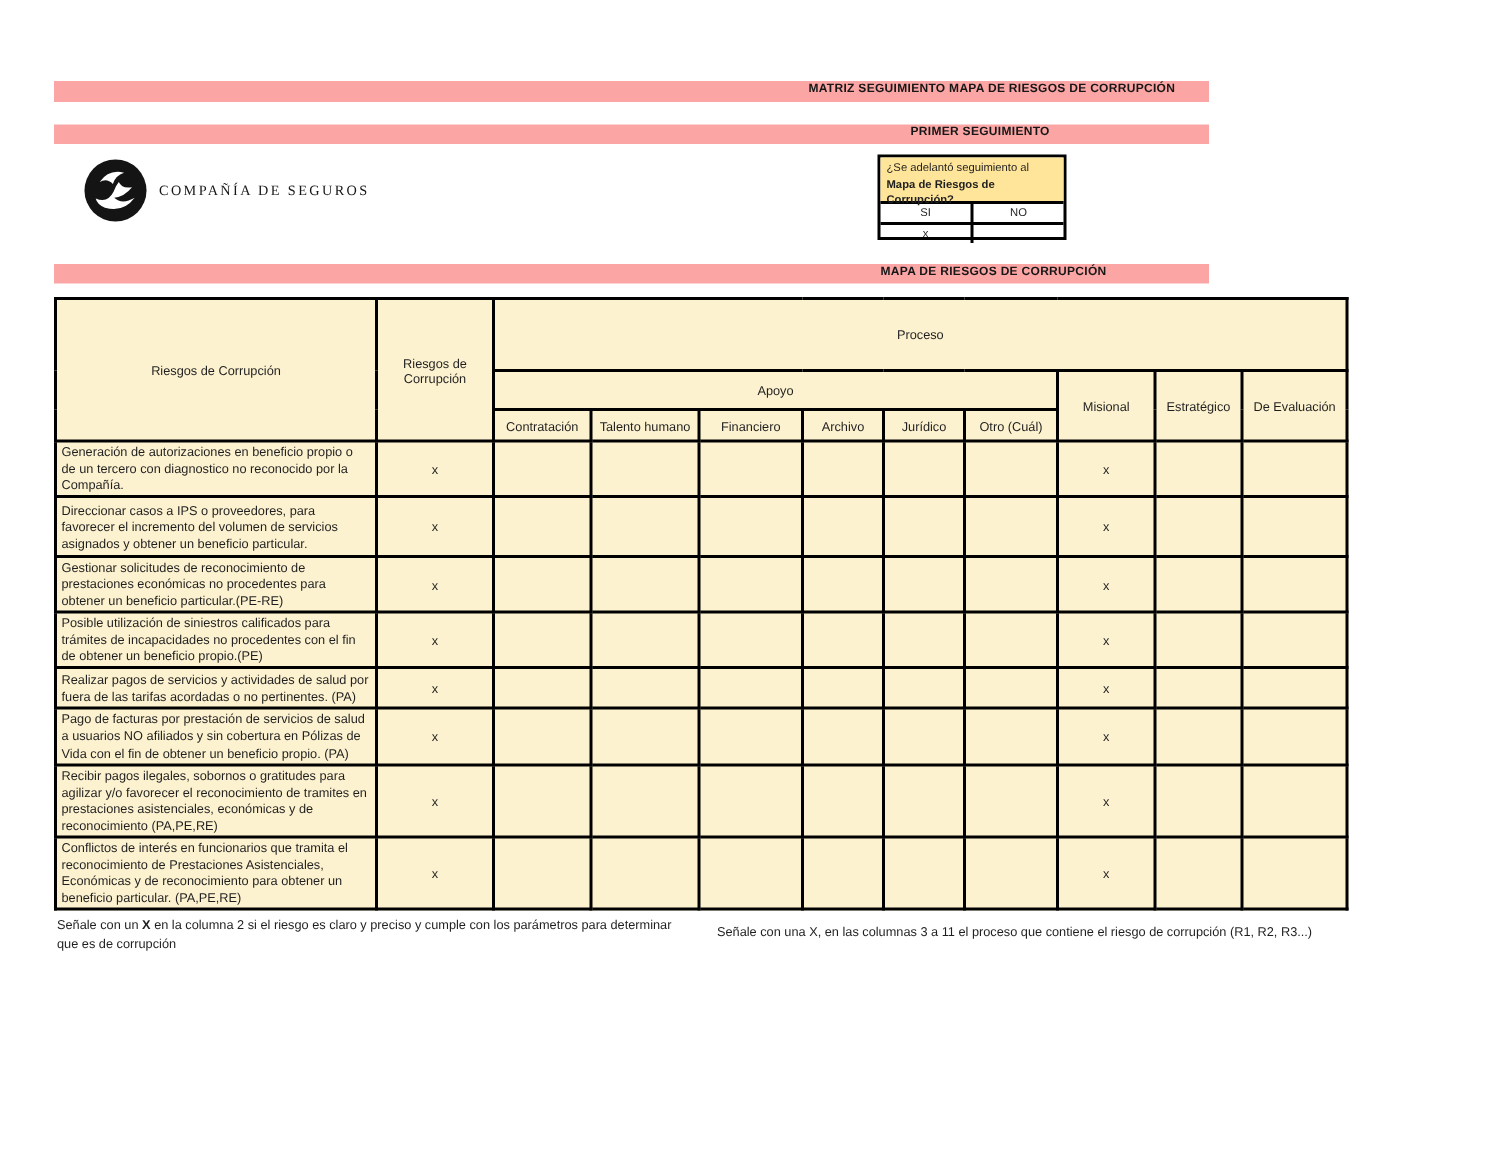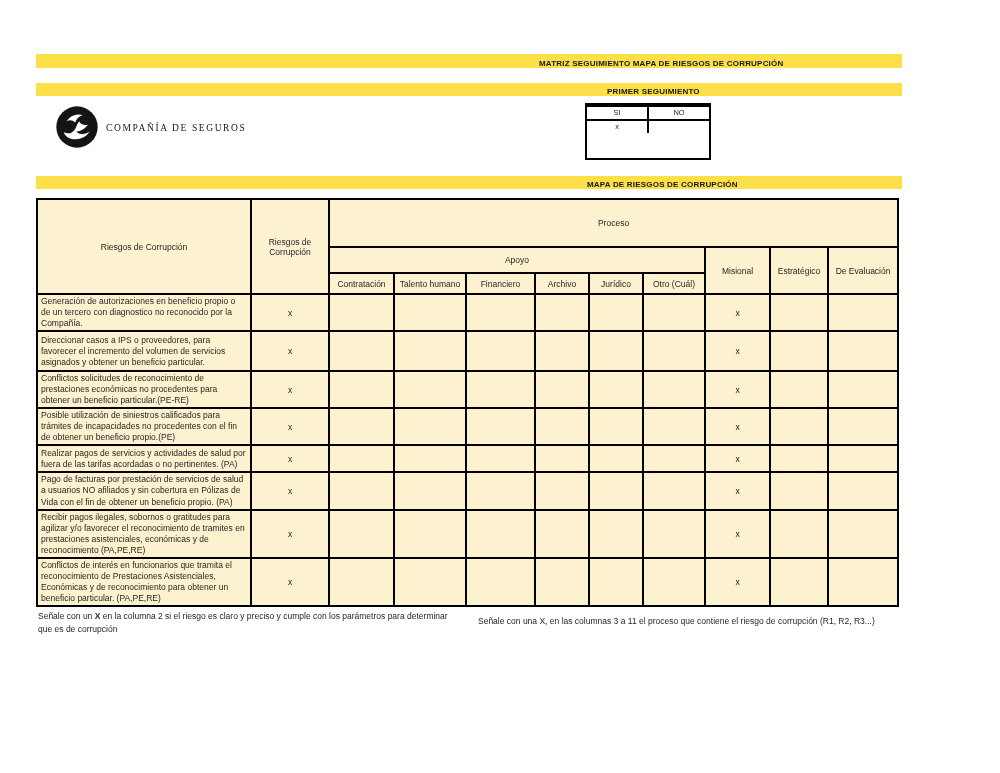--- a/index.html
+++ b/index.html
@@ -1,20 +1,20 @@
 <!DOCTYPE html>
 <html><head>
 <meta charset="utf-8">
 <style>
   html,body{margin:0;padding:0;background:#fff;}
   .page{position:relative;width:1000px;height:773px;background:#ffffff;overflow:hidden;
         font-family:"Liberation Sans", sans-serif;color:#1f1f1f;}
 
   
-  .bar{position:absolute;left:36px;width:866px;background:#fde047;display:flex;align-items:flex-end;
+  .bar{position:absolute;left:36px;width:770px;background:#fca5a5;display:flex;align-items:flex-start;
        font-weight:bold;font-size:8px;color:#171717;letter-spacing:.2px;}
   .bar1{top:54px;height:14px;padding-left:503px;box-sizing:border-box;}
   .bar2{top:83px;height:13px;padding-left:571px;box-sizing:border-box;}
   .bar3{top:176px;height:13px;padding-left:551px;box-sizing:border-box;}
 
   
   .logo{position:absolute;left:55px;top:105px;display:flex;align-items:center;}
   .emblem{width:44px;height:44px;display:block;}
   .logo-text{margin-left:7px;display:flex;flex-direction:column;align-items:center;}
   .logo-name{font-family:"Liberation Serif", serif;font-weight:bold;font-size:28px;line-height:1;
@@ -74,20 +74,21 @@
       <circle cx="50" cy="50" r="47" fill="#141414"></circle>
       <path d="M20 62 Q38 70 47 52 Q50 43 55 37 Q60 48 75 45 Q64 59 48 61 Q60 72 79 61 Q62 84 34 76 Q22 71 20 62 Z" fill="#ffffff"></path>
       <path d="M26 37 Q40 17 63 23 Q50 27 46 40 Q37 31 26 37 Z" fill="#ffffff"></path>
     </svg>
     <div class="logo-text">
       <div class="logo-tagline">COMPAÑÍA DE SEGUROS</div>
     </div>
   </div>
 
   <div class="qbox">
+    <div class="qbox-header"><span>¿Se adelantó seguimiento al </span><b>Mapa de Riesgos de Corrupción?</b></div>
     <div class="qbox-row">
       <div class="qbox-cell" style="font-weight:normal">SI</div>
       <div class="qbox-cell">NO</div>
     </div>
     <div class="qbox-row">
       <div class="qbox-cell">x</div>
       <div class="qbox-cell"></div>
     </div>
   </div>
 
@@ -151,21 +152,21 @@
           <td class="mark"></td>
           <td class="mark"></td>
           <td class="mark"></td>
           <td class="mark"></td>
           <td class="mark"></td>
           <td class="mark">x</td>
           <td class="mark"></td>
           <td class="mark"></td>
         </tr>
         <tr>
-          <td class="risk">Conflictos solicitudes de reconocimiento de prestaciones económicas no procedentes para obtener un beneficio particular.(PE-RE)</td>
+          <td class="risk">Gestionar solicitudes de reconocimiento de prestaciones económicas no procedentes para obtener un beneficio particular.(PE-RE)</td>
           <td class="mark">x</td>
           <td class="mark"></td>
           <td class="mark"></td>
           <td class="mark"></td>
           <td class="mark"></td>
           <td class="mark"></td>
           <td class="mark"></td>
           <td class="mark">x</td>
           <td class="mark"></td>
           <td class="mark"></td>

